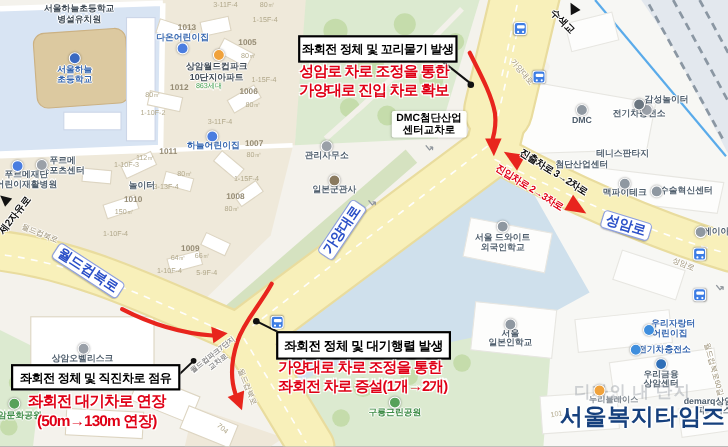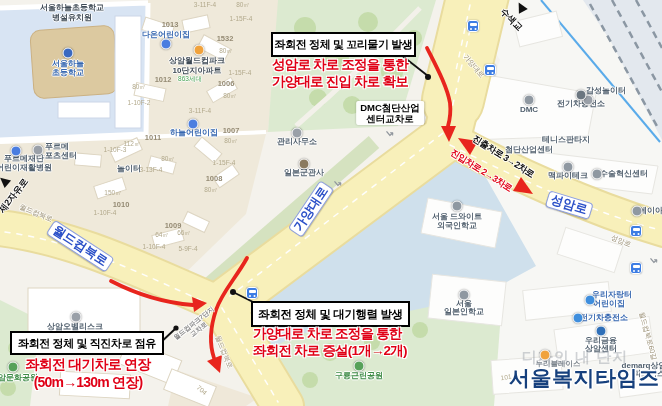--- a/index.html
+++ b/index.html
@@ -204,36 +204,36 @@
       <div class="ml poib" style="left: 68px; top: 73px; transform: translate(-50%, -50%);">초등학교</div>
       <div class="ml poib" style="left: 166px; top: 35px; transform: translate(-50%, -50%);">다온어린이집</div>
       <div class="ml bn" style="left: 170px; top: 25px; transform: translate(-50%, -50%);">1013</div>
       <div class="ml poid" style="left: 197px; top: 61px; transform: translate(-50%, -50%);">상암월드컵파크</div>
       <div class="ml poid" style="left: 197px; top: 71px; transform: translate(-50%, -50%);">10단지아파트</div>
       <div class="ml gsm" style="left: 190px; top: 79px; transform: translate(-50%, -50%);">863세대</div>
       <div class="ml bn" style="left: 163px; top: 80px; transform: translate(-50%, -50%);">1012</div>
       <div class="ml poib" style="left: 194px; top: 133px; transform: translate(-50%, -50%);">하늘어린이집</div>
       <div class="ml pn" style="left: 243px; top: 5px; transform: translate(-50%, -50%);">80㎡</div>
       <div class="ml pn" style="left: 241px; top: 19px; transform: translate(-50%, -50%);">1-15F-4</div>
-      <div class="ml bn" style="left: 225px; top: 39px; transform: translate(-50%, -50%);">1532</div>
+      <div class="ml bn" style="left: 225px; top: 39px; transform: translate(-50%, -50%);">1005</div>
       <div class="ml pn" style="left: 226px; top: 51px; transform: translate(-50%, -50%);">80㎡</div>
       <div class="ml pn" style="left: 240px; top: 73px; transform: translate(-50%, -50%);">1-15F-4</div>
       <div class="ml bn" style="left: 226px; top: 84px; transform: translate(-50%, -50%);">1006</div>
       <div class="ml pn" style="left: 230px; top: 96px; transform: translate(-50%, -50%);">80㎡</div>
       <div class="ml pn" style="left: 205px; top: 5px; transform: translate(-50%, -50%);">3-11F-4</div>
       <div class="ml pn" style="left: 200px; top: 111px; transform: translate(-50%, -50%);">3-11F-4</div>
       <div class="ml pn" style="left: 139px; top: 103px; transform: translate(-50%, -50%);">1-10F-2</div>
       <div class="ml pn" style="left: 139px; top: 87px; transform: translate(-50%, -50%);">80㎡</div>
       <div class="ml bn" style="left: 153px; top: 138px; transform: translate(-50%, -50%);">1011</div>
       <div class="ml pn" style="left: 132px; top: 144px; transform: translate(-50%, -50%);">112㎡</div>
       <div class="ml pn" style="left: 115px; top: 150px; transform: translate(-50%, -50%);">1-10F-3</div>
       <div class="ml poi" style="left: 129px; top: 169px; transform: translate(-50%, -50%);">놀이터</div>
       <div class="ml pn" style="left: 151px; top: 170px; transform: translate(-50%, -50%);">3-13F-4</div>
       <div class="ml pn" style="left: 168px; top: 159px; transform: translate(-50%, -50%);">80㎡</div>
-      <div class="ml bn" style="left: 121px; top: 182px; transform: translate(-50%, -50%); margin-top: 23px;">1010</div>
+      <div class="ml bn" style="left: 121px; top: 182px; transform: translate(-50%, -50%);">1010</div>
       <div class="ml pn" style="left: 113px; top: 193px; transform: translate(-50%, -50%);">150㎡</div>
       <div class="ml pn" style="left: 105px; top: 213px; transform: translate(-50%, -50%);">1-10F-4</div>
       <div class="ml bn" style="left: 214px; top: 179px; transform: translate(-50%, -50%);">1008</div>
       <div class="ml pn" style="left: 211px; top: 190px; transform: translate(-50%, -50%);">80㎡</div>
       <div class="ml pn" style="left: 224px; top: 163px; transform: translate(-50%, -50%);">1-15F-4</div>
       <div class="ml bn" style="left: 231px; top: 131px; transform: translate(-50%, -50%);">1007</div>
       <div class="ml pn" style="left: 231px; top: 141px; transform: translate(-50%, -50%);">80㎡</div>
       <div class="ml bn" style="left: 173px; top: 226px; transform: translate(-50%, -50%);">1009</div>
       <div class="ml pn" style="left: 162px; top: 235px; transform: translate(-50%, -50%);">64㎡</div>
       <div class="ml pn" style="left: 184px; top: 233px; transform: translate(-50%, -50%);">66㎡</div>

